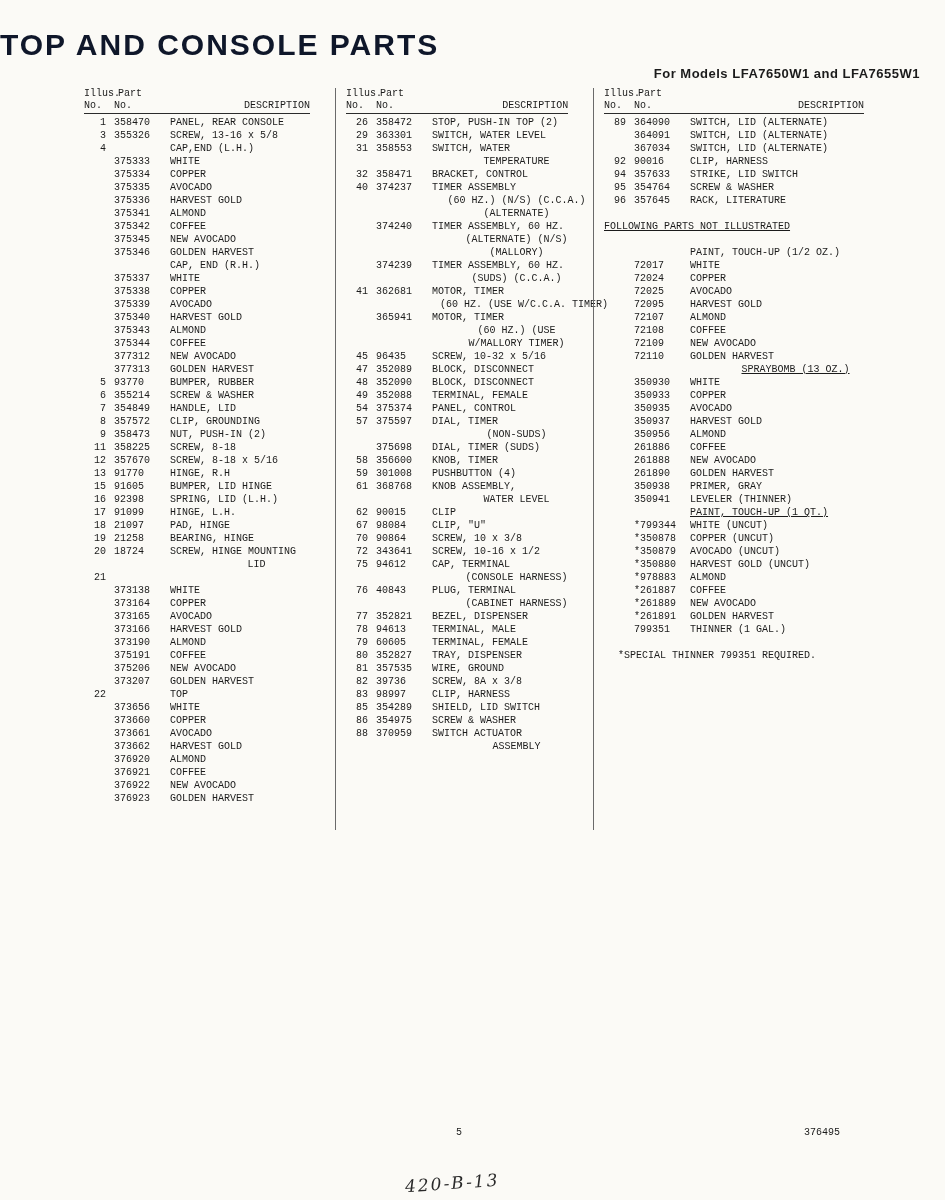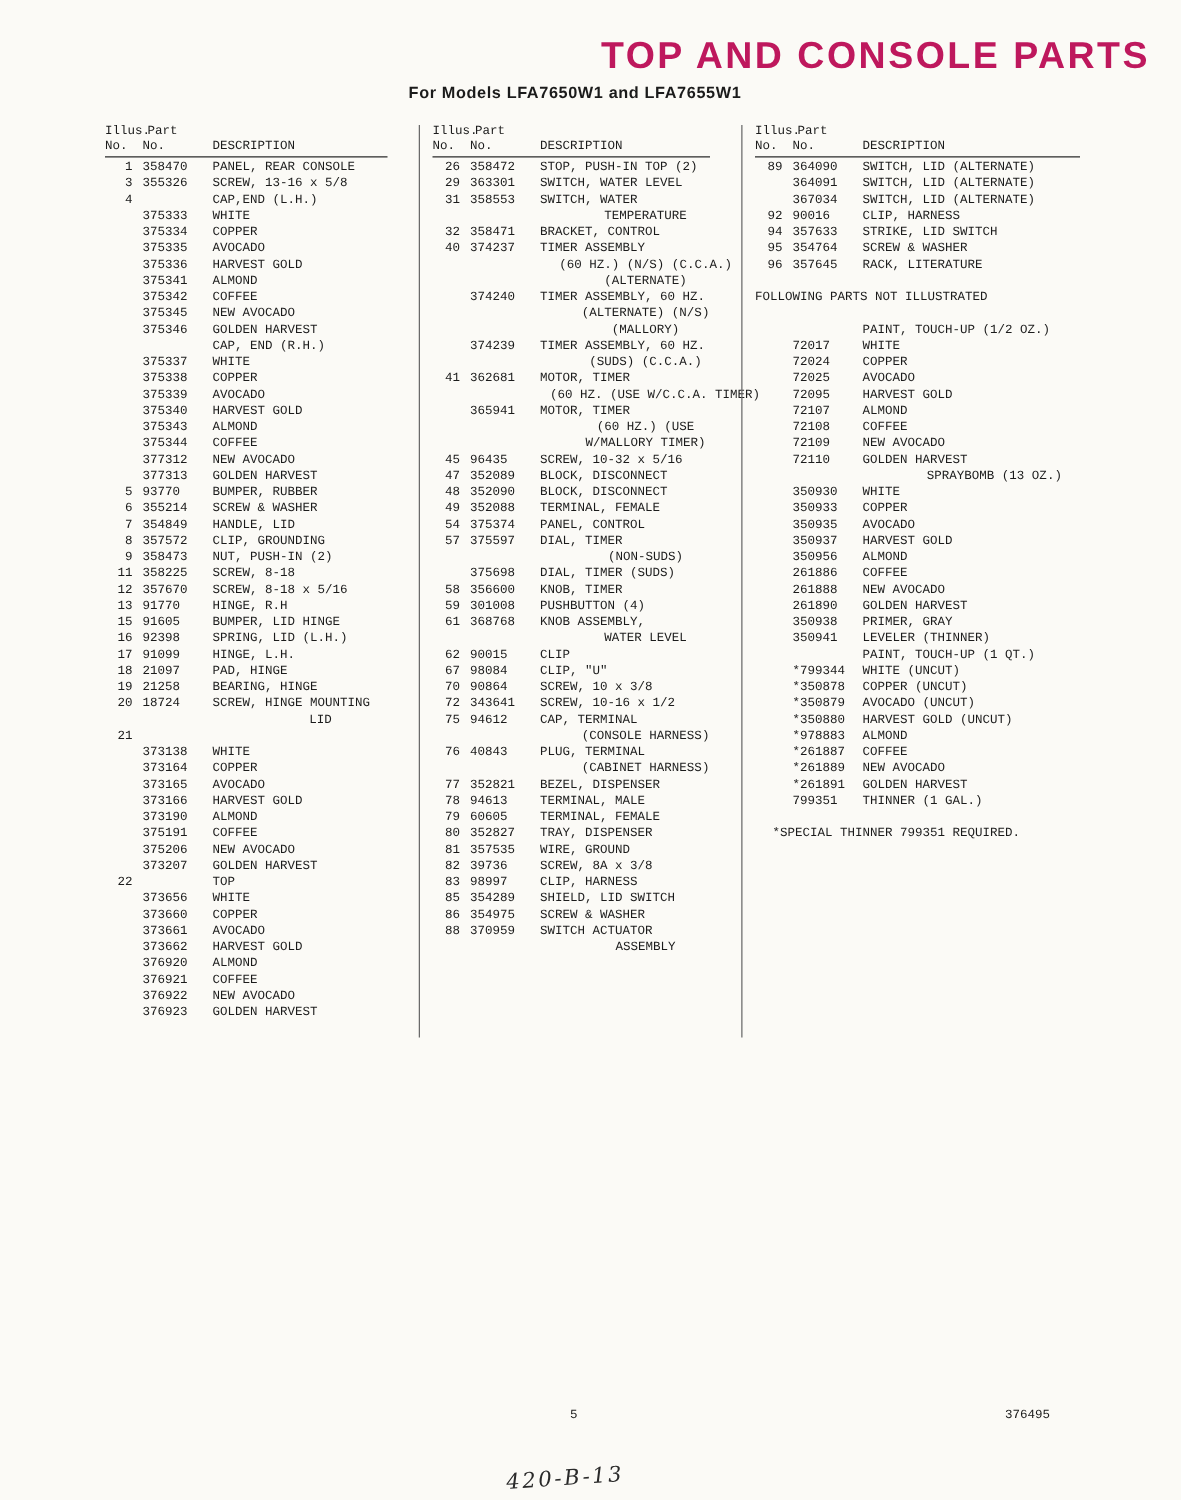--- a/index.html
+++ b/index.html
@@ -6,60 +6,60 @@
   .page{
     position:relative;
     width:945px;height:1200px;
     background:#fbfaf6;
     color:#1b1b1b;
     font-family:"Liberation Mono", monospace;
     overflow:hidden;
   }
   .doc-title{
     position:absolute;top:28px;left:0;width:920px;
-    text-align:right;
+    text-align:left;
     font-family:"Liberation Sans", sans-serif;
     font-weight:700;font-size:30px;letter-spacing:2px;
-    color:#be185d;
+    color:#0f172a;
   }
   .doc-subtitle{
     position:absolute;top:66px;left:0;width:920px;
-    text-align:center;
+    text-align:right;
     font-family:"Liberation Sans", sans-serif;
     font-weight:700;font-size:13px;letter-spacing:0.5px;
   }
   .columns{
     position:absolute;top:88px;left:80px;
     display:flex;align-items:stretch;
     min-height:742px;
   }
-  .col{box-sizing:border-box;margin-top:12px;}
+  .col{box-sizing:border-box;}
   .col1{width:255px;padding-left:4px;}
   .col2{width:258px;border-left:1px solid #6a6a6a;padding-left:10px;}
   .col3{width:300px;border-left:1px solid #6a6a6a;padding-left:10px;}
   .col-head{
     width:90%;
     border-bottom:1px solid #2b2b2b;
     padding-bottom:1px;margin-bottom:2px;
     font-size:10px;line-height:12px;
   }
   .h1,.h2{display:flex;}
   .h-illus{width:34px;flex:none;white-space:nowrap;}
   .h-part{flex:none;}
   .h-no1{width:30px;flex:none;}
   .h-no2{width:56px;flex:none;}
-  .h-desc{flex:1;text-align:left;}
+  .h-desc{flex:1;text-align:right;}
   .rows{font-size:10px;}
   .row{display:flex;line-height:13px;white-space:nowrap;}
   .row.gap{margin-top:13px;}
   .ci{width:22px;flex:none;text-align:right;padding-right:8px;}
   .cp{width:56px;flex:none;}
   .cd{flex:1;}
   .cd.ind{padding-left:8px;text-align:center;}
-  .u{}
+  .u{text-decoration:underline;}
   .cd-full{flex:1;}
   .cd-full.ind{padding-left:14px;}
   .order-note{
     position:absolute;top:1086px;left:0;width:920px;
     text-align:center;
     font-family:"Liberation Sans", sans-serif;
     font-weight:700;font-size:10.5px;letter-spacing:2.2px;
   }
   .page-number{
     position:absolute;top:1127px;left:456px;

